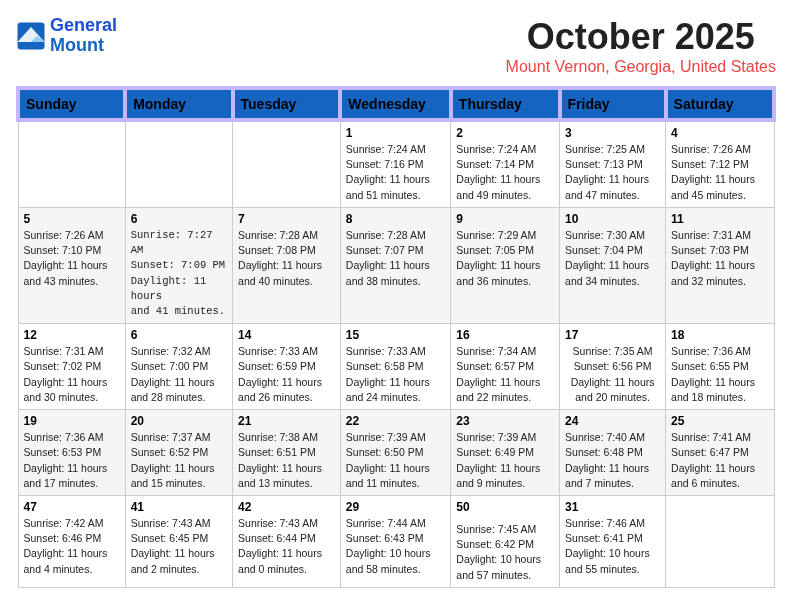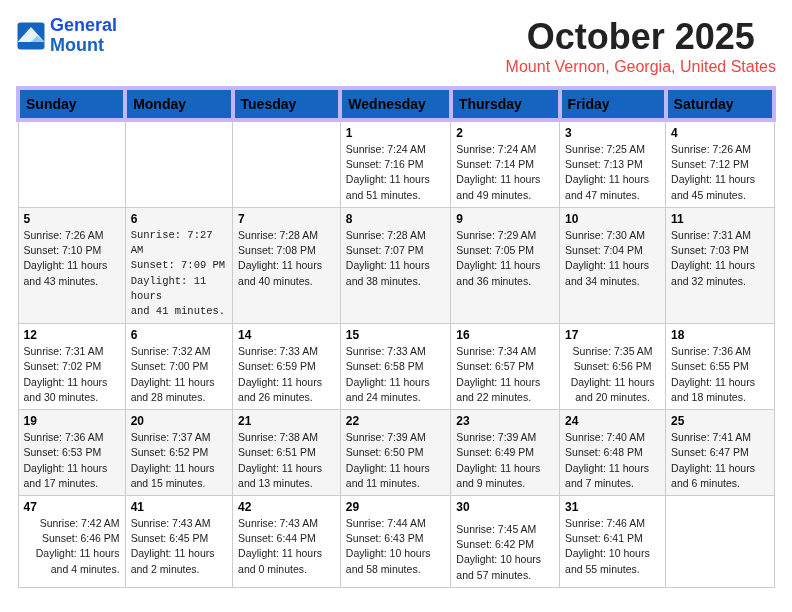--- a/index.html
+++ b/index.html
@@ -301,21 +301,21 @@
           <div class="day-number">25</div>
           <div class="day-info" style="white-space: pre-line;">Sunrise: 7:41 AM
 Sunset: 6:47 PM
 Daylight: 11 hours
 and 6 minutes.</div>
         </td>
       </tr>
       <tr>
         <td>
           <div class="day-number">47</div>
-          <div class="day-info" style="white-space: pre-line; text-align: right;">Sunrise: 7:42 AM
+          <div class="day-info" style="white-space: pre-line;">Sunrise: 7:42 AM
 Sunset: 6:46 PM
 Daylight: 11 hours
 and 4 minutes.</div>
         </td>
         <td>
           <div class="day-number">41</div>
           <div class="day-info" style="white-space: pre-line;">Sunrise: 7:43 AM
 Sunset: 6:45 PM
 Daylight: 11 hours
 and 2 minutes.</div>
@@ -328,21 +328,21 @@
 and 0 minutes.</div>
         </td>
         <td>
           <div class="day-number">29</div>
           <div class="day-info" style="white-space: pre-line;">Sunrise: 7:44 AM
 Sunset: 6:43 PM
 Daylight: 10 hours
 and 58 minutes.</div>
         </td>
         <td>
-          <div class="day-number">30</div>
+          <div class="day-number">50</div>
           <div class="day-info" style="white-space: pre-line; margin-top: 8px;">Sunrise: 7:45 AM
 Sunset: 6:42 PM
 Daylight: 10 hours
 and 57 minutes.</div>
         </td>
         <td>
           <div class="day-number">31</div>
           <div class="day-info" style="white-space: pre-line;">Sunrise: 7:46 AM
 Sunset: 6:41 PM
 Daylight: 10 hours

